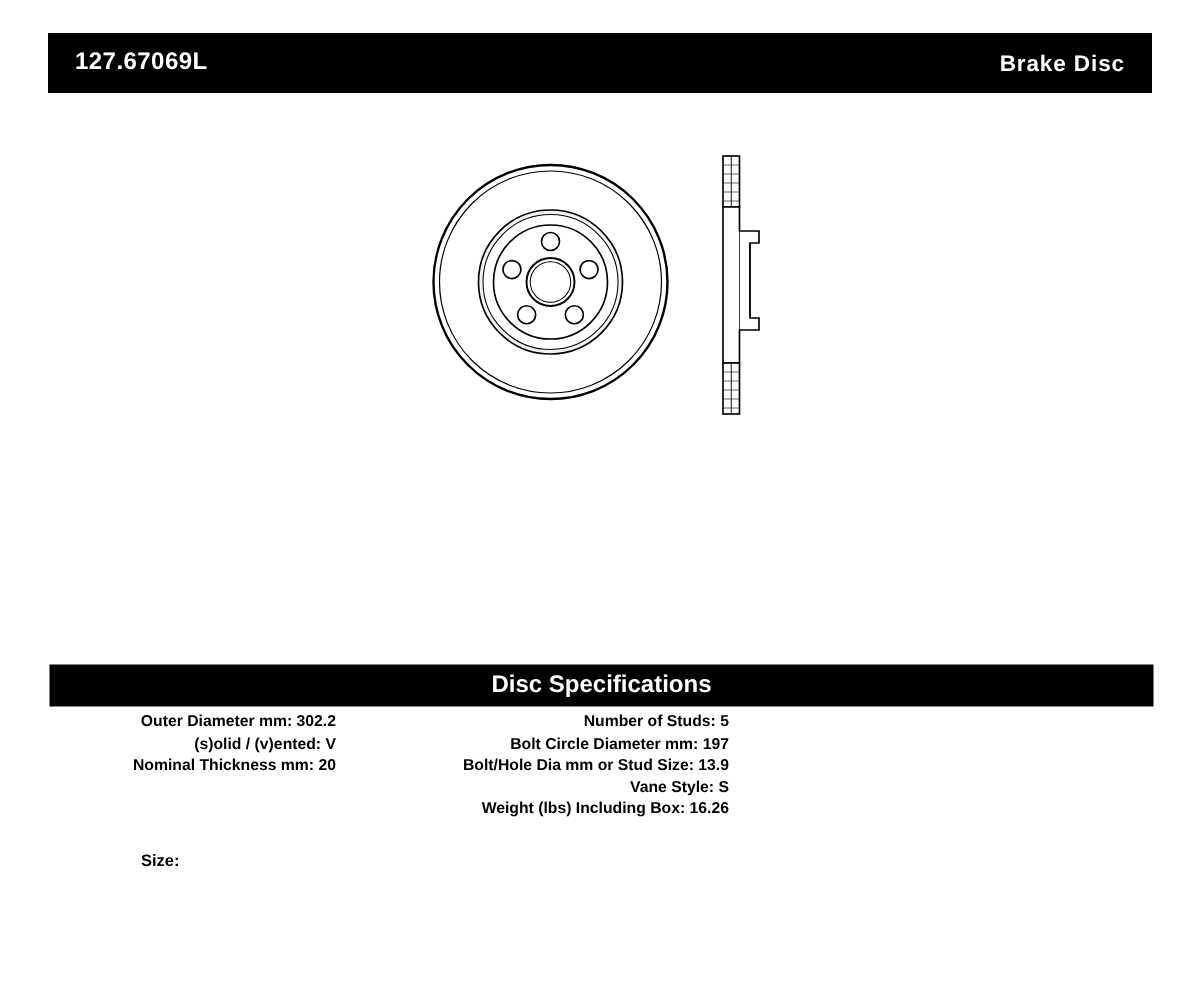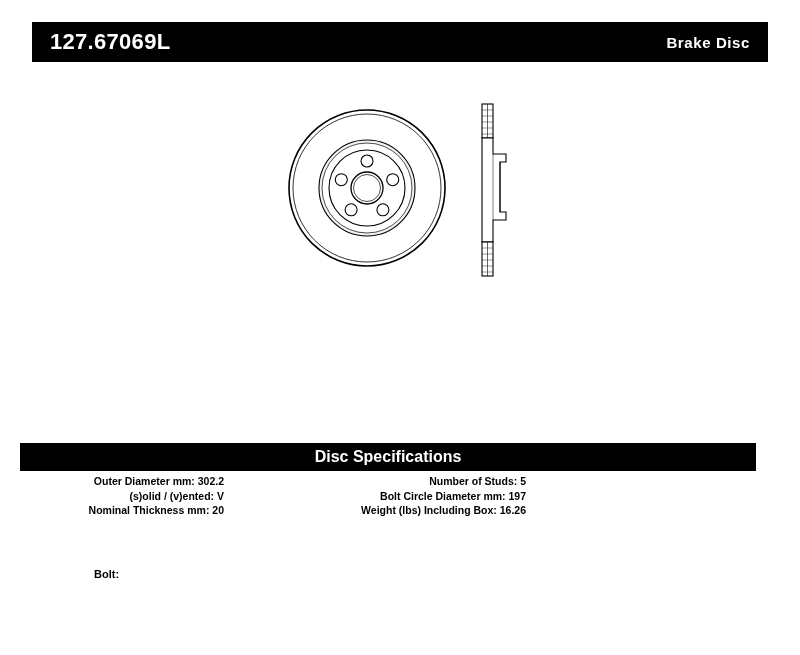--- a/index.html
+++ b/index.html
@@ -25,21 +25,21 @@
     height: 40px;
     background: #000000;
     display: flex;
     align-items: center;
     justify-content: space-between;
     box-sizing: border-box;
     padding: 0 18px;
   }
   .part-number {
     color: #ffffff;
-    font-size: 22px;
+    font-size: 16px;
     font-weight: bold;
     letter-spacing: 0.3px;
     line-height: 1;
   }
   .product-type {
     color: #ffffff;
     font-size: 15px;
     font-weight: bold;
     letter-spacing: 0.6px;
     line-height: 1;
@@ -60,21 +60,21 @@
   }
   .rotor-section {
     position: absolute;
     left: 428px;
     top: 22px;
   }
 
   
   .specs-bar {
     position: absolute;
-    left: 20px;
+    left: 33px;
     top: 443px;
     width: 736px;
     height: 28px;
     background: #000000;
     display: flex;
     align-items: center;
     justify-content: center;
   }
   .specs-title {
     color: #ffffff;
@@ -84,21 +84,20 @@
 
   .specs-body {
     position: absolute;
     left: 32px;
     top: 474px;
     width: 736px;
   }
   .specs-columns {
     display: flex;
     align-items: flex-start;
-    gap: 40px;
   }
   .spec-col {
     font-size: 10.5px;
     font-weight: bold;
     line-height: 14.6px;
   }
   .col-left {
     width: 192px;
     text-align: right;
   }
@@ -196,21 +195,23 @@
 <div class="specs-body">
   <div class="specs-columns">
     <div class="spec-col col-left">
       <div class="spec-line">Outer Diameter mm: 302.2</div>
       <div class="spec-line">(s)olid / (v)ented: V</div>
       <div class="spec-line">Nominal Thickness mm: 20</div>
     </div>
     <div class="spec-col col-mid">
       <div class="spec-line">Number of Studs: 5</div>
       <div class="spec-line">Bolt Circle Diameter mm: 197</div>
+      <div class="spec-line">Bolt/Hole Dia mm or Stud Size: 13.9</div>
+      <div class="spec-line">Vane Style: S</div>
       <div class="spec-line">Weight (lbs) Including Box: 16.26</div>
     </div>
   </div>
 </div>
 
 <div class="note-row">
-  <span class="note-label">Bolt:</span>
+  <span class="note-label">Size:</span>
   <span class="note-value"></span>
 </div>
 
 </body></html>

